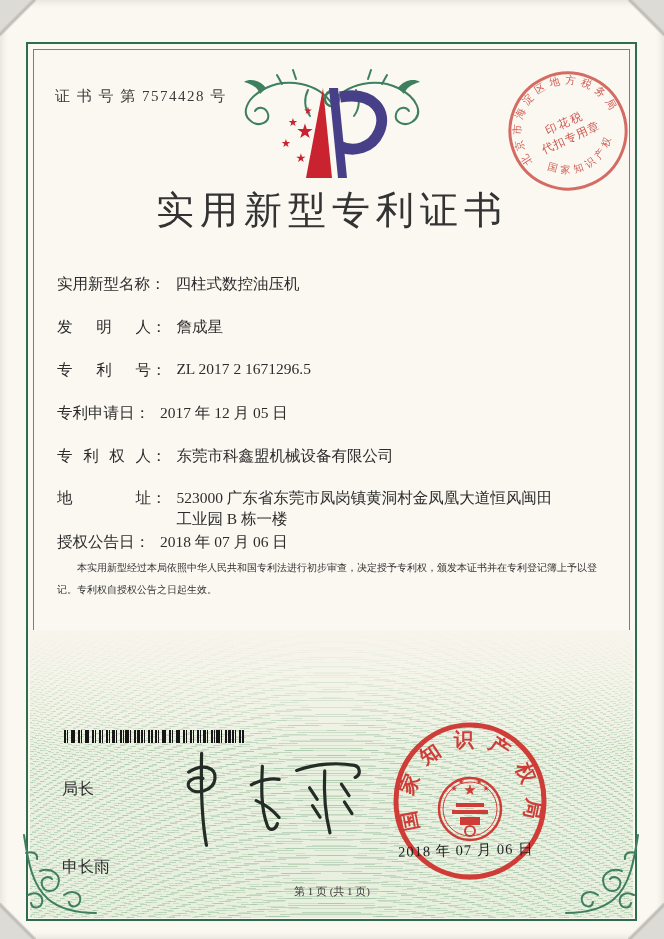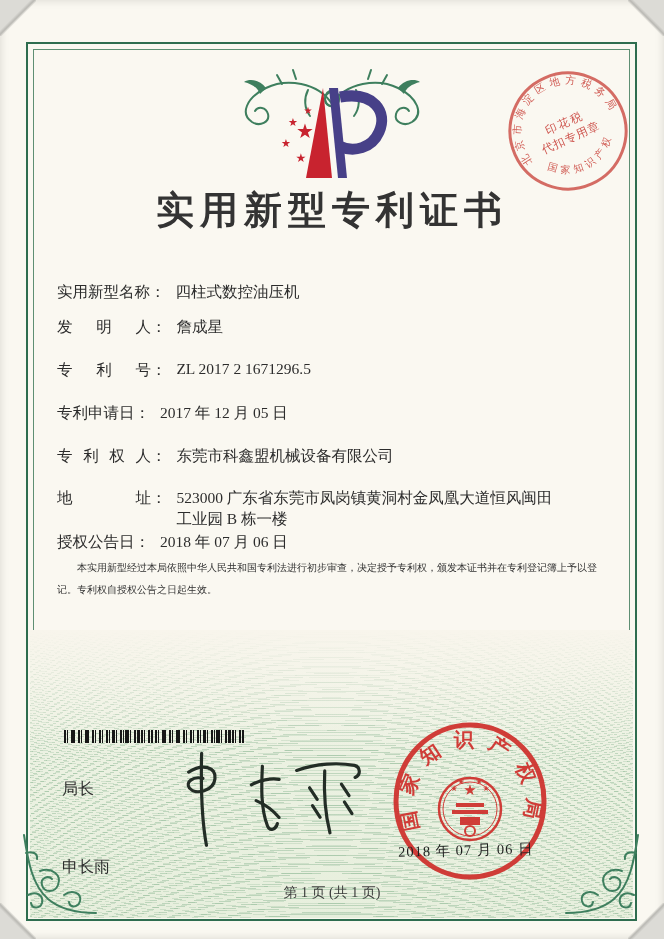--- a/index.html
+++ b/index.html
@@ -15,21 +15,21 @@
   .frame-outer{position:absolute;left:26px;top:42px;right:27px;bottom:18px;border:2.5px solid #2e6d4f;}
   .frame-inner{position:absolute;left:33px;top:49px;right:34px;bottom:25px;border:1px solid #5e8f73;}
   
   .waves{position:absolute;left:30px;right:31px;top:630px;bottom:21px;z-index:1;
     background:
       linear-gradient(180deg,#f8f5ec 0%,rgba(248,245,236,.75) 12%,rgba(248,245,236,0) 42%),
       repeating-radial-gradient(150% 130% at 50% -90%, rgba(255,255,255,0) 0 4.5px, rgba(106,162,120,.34) 4.5px 5.5px),
       repeating-radial-gradient(160% 140% at 50% 235%, rgba(255,255,255,0) 0 5px, rgba(106,162,120,.20) 5px 6px),
       linear-gradient(180deg,#eff3e5,#e7efdd);}
   .certno{position:absolute;left:55px;top:87px;font-size:15px;letter-spacing:1.5px;color:#3a3a3a;z-index:3;}
-  .title{position:absolute;left:0;top:185px;width:100%;text-align:center;font-size:38px;font-weight:bold;letter-spacing:6px;color:#333;z-index:3;}
+  .title{position:absolute;left:0;top:185px;width:100%;text-align:center;font-size:38px;font-weight:normal;letter-spacing:6px;color:#333;z-index:3;}
   .logo{position:absolute;left:276px;top:86px;width:120px;height:96px;z-index:3;}
   
   .fields{position:absolute;left:57px;top:274px;width:556px;font-size:15.5px;color:#2c2c2c;z-index:3;}
   .frow{position:absolute;left:0;white-space:nowrap;}
   .flabel{display:inline-block;vertical-align:top;}
   .flabel.spread{width:94px;text-align:justify;text-align-last:justify;}
   .fcolon{display:inline-block;vertical-align:top;}
   .fvalue{display:inline-block;vertical-align:top;margin-left:6px;white-space:pre-line;}
   .grant-right{position:absolute;left:311px;top:0;}
   
@@ -39,21 +39,21 @@
     background:
       repeating-linear-gradient(90deg,#161616 0 2px,rgba(0,0,0,0) 2px 3px,#161616 3px 4px,rgba(0,0,0,0) 4px 7px),
       repeating-linear-gradient(90deg,rgba(0,0,0,0) 0 9px,#161616 9px 11px,rgba(0,0,0,0) 11px 13px);}
   .signer-title{position:absolute;left:62px;top:779px;font-size:16px;color:#2d2d2d;z-index:3;}
   .signer-name{position:absolute;left:62px;top:809px;font-size:16px;color:#2d2d2d;z-index:3;margin-top:48px;}
   .sig{position:absolute;left:160px;top:742px;width:215px;height:110px;z-index:3;transform:rotate(-3deg);}
   
   .seal{position:absolute;left:391px;top:721px;width:158px;height:160px;z-index:4;opacity:.93;}
   .seal-date{position:absolute;left:398px;top:841px;font-size:14.5px;letter-spacing:1px;color:#1e1e1e;z-index:5;transform:rotate(-1.5deg);white-space:nowrap;}
   .taxstamp{position:absolute;left:505px;top:68px;width:126px;height:126px;z-index:4;transform:rotate(-24deg);opacity:.9;}
-  .footer{position:absolute;left:0;top:884px;width:100%;text-align:center;font-size:14px;color:#3c3c3c;z-index:3;}
+  .footer{position:absolute;left:0;top:884px;width:100%;text-align:center;font-size:11px;color:#3c3c3c;z-index:3;}
   .ornament{position:absolute;left:220px;top:68px;width:224px;height:66px;z-index:3;}
   .corner-fl{position:absolute;width:82px;height:86px;z-index:2;}
   .corner-fl.left{left:18px;bottom:22px;}
   .corner-fl.right{right:20px;bottom:22px;transform:scaleX(-1);}
 </style>
 </head>
 <body>
 
 <div class="page">
 
@@ -74,20 +74,21 @@
       <path d="M88,22 C84,30 84,40 90,48 M136,22 C140,30 140,40 134,48"></path>
       <circle cx="112" cy="31" r="7"></circle>
       <path d="M105,31 C105,20 119,20 119,31 C119,41 105,41 105,31"></path>
     </g>
     <g fill="#3e7f5e">
       <path d="M46,20 C40,12 30,10 24,14 C32,16 38,20 40,26 Z"></path>
       <path d="M178,20 C184,12 194,10 200,14 C192,16 186,20 184,26 Z"></path>
     </g>
   </svg>
 
+  <div class="certno">证 书 号 第 7574428 号</div>
 
   <svg class="logo" viewBox="0 0 120 96">
     <polygon points="47,2 56,92 30,92" fill="#c8232f"></polygon>
     <polygon points="53,2 62,2 71,92 62,92" fill="#474088"></polygon>
     <path d="M64,11 C98,5 112,26 103,46 C96,62 78,67 63,60" stroke="#474088" stroke-width="11" fill="none"></path>
     <text x="29" y="52" font-size="20" fill="#c8232f" text-anchor="middle">★</text>
     <text x="17" y="40" font-size="11" fill="#c8232f" text-anchor="middle">★</text>
     <text x="32" y="28" font-size="10" fill="#c8232f" text-anchor="middle">★</text>
     <text x="10" y="61" font-size="11" fill="#c8232f" text-anchor="middle">★</text>
     <text x="25" y="76" font-size="12" fill="#c8232f" text-anchor="middle">★</text>
@@ -105,21 +106,21 @@
     <text font-size="10" fill="rgba(198,55,48,.9)" letter-spacing="4">
       <textPath href="#arcB" startOffset="4">国家知识产权局</textPath>
     </text>
     <text x="63" y="58" font-size="11.5" fill="rgba(198,55,48,.95)" text-anchor="middle" letter-spacing="2">印花税</text>
     <text x="63" y="74" font-size="11.5" fill="rgba(198,55,48,.95)" text-anchor="middle" letter-spacing="1">代扣专用章</text>
   </svg>
 
   <div class="title">实用新型专利证书</div>
 
   <div class="fields">
-    <div class="frow" style="top:8px">
+    <div class="frow" style="top:0">
       <span class="flabel">实用新型名称</span><span class="fcolon">：</span>
       <span class="fvalue">四柱式数控油压机</span>
     </div>
     <div class="frow" style="top:43px">
       <span class="flabel spread">发明人</span><span class="fcolon">：</span>
       <span class="fvalue">詹成星</span>
     </div>
     <div class="frow" style="top:86px">
       <span class="flabel spread">专利号</span><span class="fcolon">：</span>
       <span class="fvalue">ZL 2017 2 1671296.5</span>

